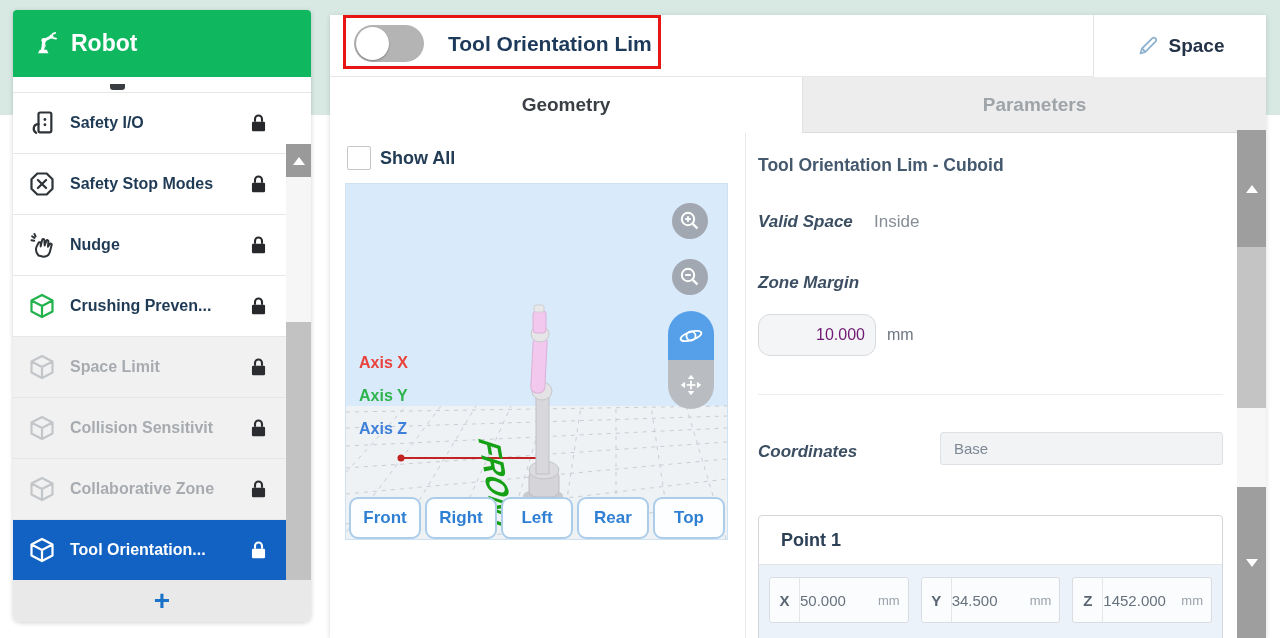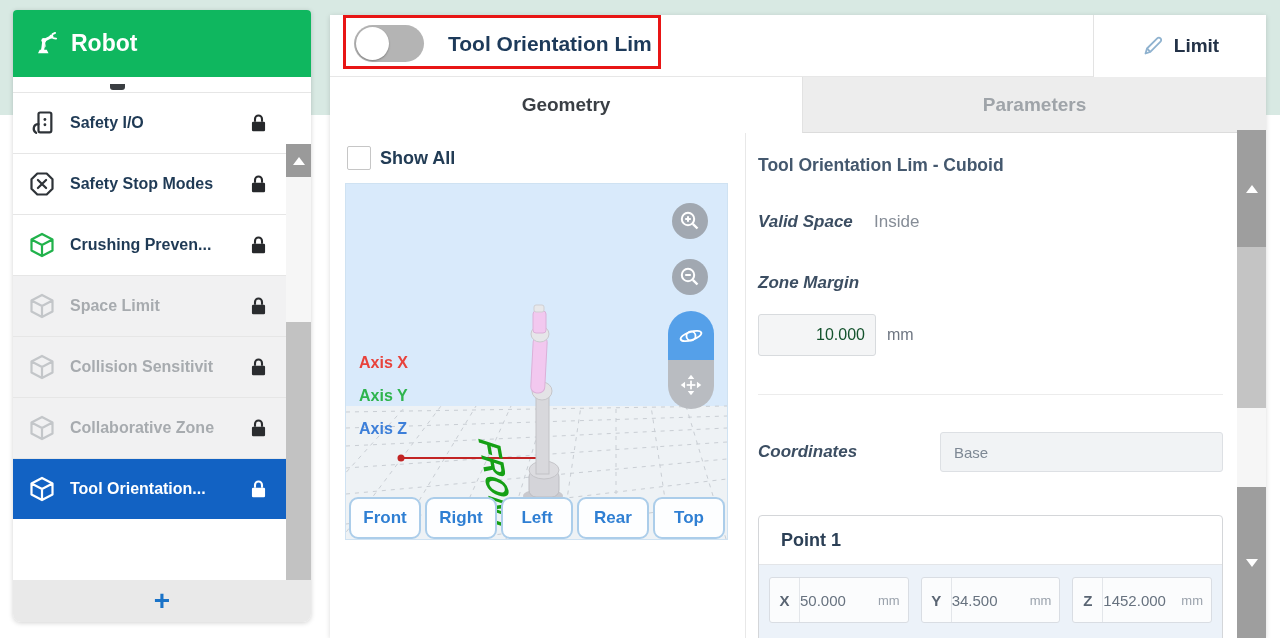--- a/index.html
+++ b/index.html
@@ -72,26 +72,26 @@
   .viewbtns { position:absolute; left:3px; top:313px; display:flex; gap:4px; }
   .vbtn { width:72px; height:42px; background:#fdfeff; border:2px solid #abcdea; border-radius:9px; color:#2f7fd3; font-size:17px; font-weight:700; display:flex; align-items:center; justify-content:center; }
 
   
   .props { position:absolute; left:416px; top:0; width:491px; height:505px; }
   .p-title { position:absolute; left:12px; top:22px; font-size:17.5px; font-weight:700; color:#44586e; }
   .p-lbl { font-size:17px; font-weight:700; color:#3c4e62; position:absolute;font-style:italic; }
   .vs-lbl { left:12px; top:79px; }
   .vs-val { position:absolute; left:128px; top:79px; font-size:17px; color:#868d97; }
   .zm-lbl { left:12px; top:140px; }
-  .zm-input { position:absolute; left:12px; top:181px; width:118px; height:42px; background:#f4f5f6; border:1px solid #d8dbde; border-radius:3px;
-              display:flex; align-items:center; justify-content:flex-end; padding-right:10px; font-size:16px; color:#14532d; }
+  .zm-input { position:absolute; left:12px; top:181px; width:118px; height:42px; background:#f4f5f6; border:1px solid #d8dbde; border-radius:12px;
+              display:flex; align-items:center; justify-content:flex-end; padding-right:10px; font-size:16px; color:#701a75; }
   .zm-unit { position:absolute; left:141px; top:193px; font-size:16px; color:#6e7682; }
   .hline { position:absolute; left:12px; top:261px; width:465px; height:1px; background:#ececec; }
   .coord-lbl { left:12px; top:309px; }
-  .coord-select { position:absolute; left:194px; top:299px; width:283px; height:40px; background:#f1f3f5; border:1px solid #dde0e4; border-radius:3px;
+  .coord-select { position:absolute; left:194px; top:299px; width:283px; height:33px; background:#f1f3f5; border:1px solid #dde0e4; border-radius:3px;
                   display:flex; align-items:center; padding-left:13px; font-size:15px; color:#7e8894; }
   .point-card { position:absolute; left:12px; top:382px; width:465px; height:150px; background:#fff; border:1px solid #d4d6d9; border-radius:4px; overflow:hidden; }
   .pc-head { height:49px; display:flex; align-items:center; padding-left:22px; font-size:18px; font-weight:700; color:#2c4056; border-bottom:1px solid #e3e5e8; }
   .pc-row { height:101px; background:#ecf2f9; display:flex; gap:12px; padding:12px 10px; }
   .field { height:46px; flex:1; background:#fbfcfd; border:1px solid #d9dde3; border-radius:3px; display:flex; align-items:center; }
   .field .ax { width:30px; text-align:center; font-size:15px; font-weight:700; color:#5a6573; border-right:1px solid #e3e6ea; align-self:stretch; display:flex; align-items:center; justify-content:center; }
   .field .val { flex:1; text-align:left; font-size:15px; color:#67727f; }
   .field .unit { font-size:13px; color:#9aa2ac; margin:0 8px 0 4px; }
 
   
@@ -143,20 +143,31 @@
         <polygon points="8,3 16,3 21,8 21,16 16,21 8,21 3,16 3,8" stroke-linejoin="round"></polygon>
         <path d="M8.5 8.5 L15.5 15.5 M15.5 8.5 L8.5 15.5" stroke-linecap="round"></path>
       </svg>
       <span class="lbl">Safety Stop Modes</span>
       <svg class="lock lock-icn" viewBox="0 0 24 24">
         <rect x="4.5" y="10.5" width="15" height="11" rx="1.5" fill="#26282b"></rect>
         <path d="M8 10.5 V7.5 a4 4 0 0 1 8 0 V10.5" stroke="#26282b" stroke-width="2.4" fill="none"></path>
       </svg>
     </div>
 
+    <div class="item">
+      <svg class="icn" viewBox="0 0 24 24" stroke="#2e3338" fill="none" stroke-width="1.7">
+        <path d="M3.5 4.5 l2 1.5 M3 8 l2.3 .4 M5.5 2.5 l1 2.2" stroke-linecap="round"></path>
+        <path d="M9 21 c-2.2-2.6 -2.8-5.2 -1.6-7.6 l1.6-3.2 c.5-1 1.9-.7 1.9 .4 l0 2.6 1.2-5.6 c.25-1.1 1.8-1 1.9 .15 l.3 4.6 1.4-3.9 c.4-1.05 1.9-.7 1.8 .4 l-.4 4.6 1.5-2.2 c.6-.9 2-.3 1.7 .8 l-1.6 6 c-.8 2.9 -3.3 4 -5.6 4 z" stroke-linejoin="round"></path>
+      </svg>
+      <span class="lbl">Nudge</span>
+      <svg class="lock lock-icn" viewBox="0 0 24 24">
+        <rect x="4.5" y="10.5" width="15" height="11" rx="1.5" fill="#26282b"></rect>
+        <path d="M8 10.5 V7.5 a4 4 0 0 1 8 0 V10.5" stroke="#26282b" stroke-width="2.4" fill="none"></path>
+      </svg>
+    </div>
 
     <div class="item">
       <svg class="icn" viewBox="0 0 24 24" stroke="#21b24b" fill="none" stroke-width="1.9" stroke-linejoin="round">
         <path d="M12 2.5 L21 7.3 V16.7 L12 21.5 L3 16.7 V7.3 Z M3 7.3 L12 12 L21 7.3 M12 12 V21.5"></path>
       </svg>
       <span class="lbl">Crushing Preven...</span>
       <svg class="lock lock-icn" viewBox="0 0 24 24">
         <rect x="4.5" y="10.5" width="15" height="11" rx="1.5" fill="#26282b"></rect>
         <path d="M8 10.5 V7.5 a4 4 0 0 1 8 0 V10.5" stroke="#26282b" stroke-width="2.4" fill="none"></path>
       </svg>
@@ -227,21 +238,21 @@
       <div class="knob"></div>
     </div>
     <div class="toggle-lbl">Tool Orientation Lim</div>
     <div class="red-box"></div>
     <div class="hdr-div"></div>
     <div class="edit-btn">
       <svg width="24" height="24" viewBox="0 0 24 24" fill="none" stroke="#8fb2cf" stroke-width="1.8" stroke-linejoin="round">
         <path d="M4.5 19.5 L6 14.5 L16.2 4.3 a2.3 2.3 0 0 1 3.3 3.3 L9.3 17.8 Z"></path>
         <path d="M6 14.5 L9.3 17.8"></path>
       </svg>
-      <span>Limit</span>
+      <span>Space</span>
     </div>
   </div>
 
   <div class="tabs">
     <div class="tab active">Geometry</div>
     <div class="tab inactive">Parameters</div>
   </div>
 
   <div class="content">
     <div class="col-div"></div>

